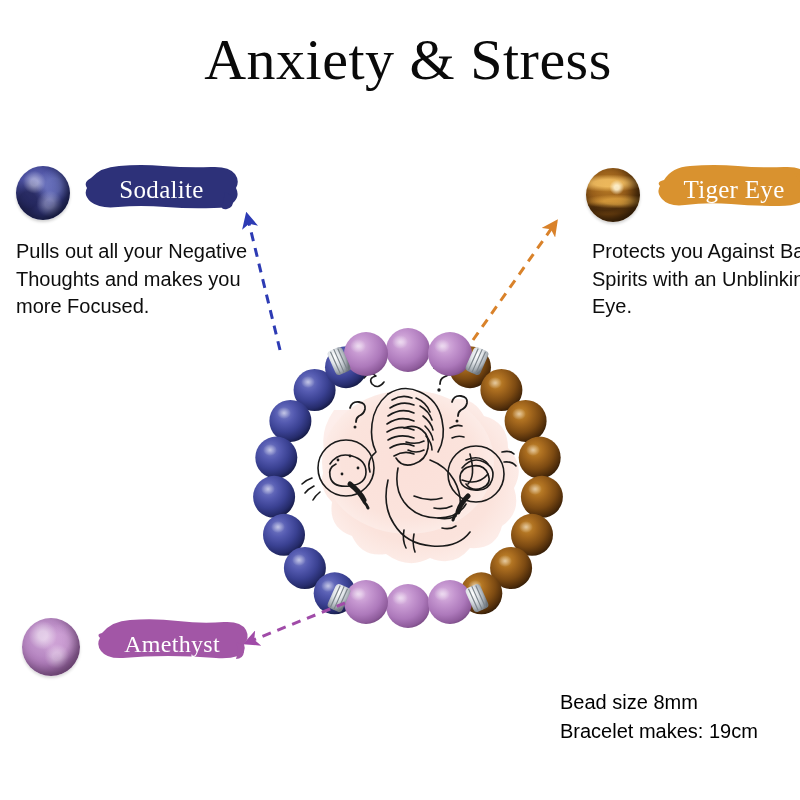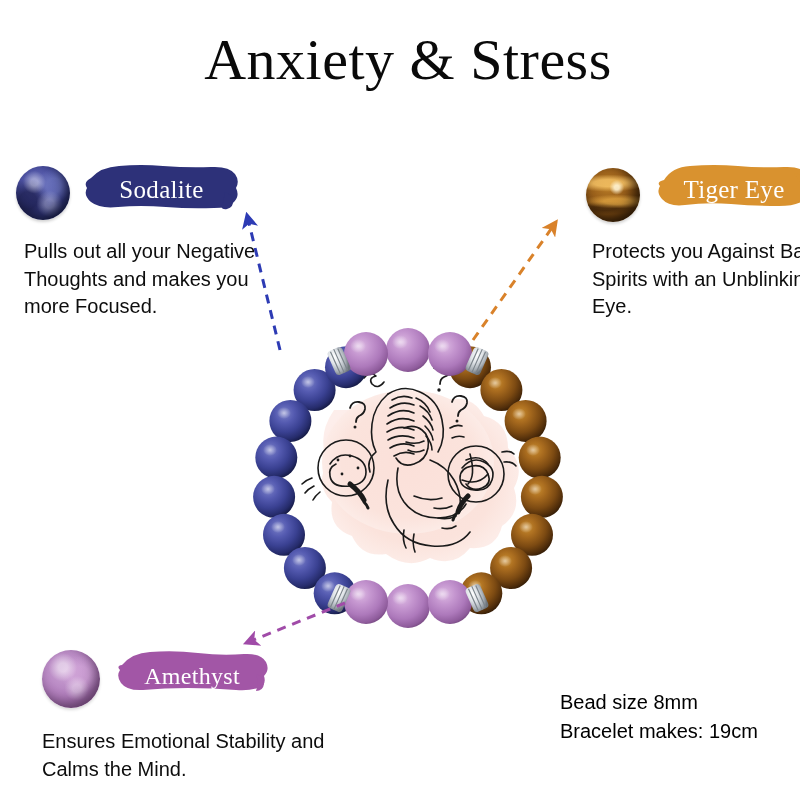--- a/index.html
+++ b/index.html
@@ -36,21 +36,21 @@
     color: #0a0a0a;
     line-height: 1.1;
     white-space: nowrap;
     padding-left: 8px;
   }
 
   
   .gem-group { position: absolute; }
   #group-sodalite { left: 16px;  top: 162px; width: 300px; }
   #group-tigereye { left: 554px; top: 162px; width: 246px; margin-left: 32px; }
-  #group-amethyst { left: 22px;  top: 648px; width: 300px; margin-left: 20px; }
+  #group-amethyst { left: 22px;  top: 616px; width: 300px; }
 
   .gem-head {
     position: relative;
     height: 62px;
   }
 
   
   .bead-swatch {
     position: absolute;
     top: 4px;
@@ -120,21 +120,21 @@
   #group-amethyst .banner-text { font-size: 24px; }
 
   
   .gem-desc {
     position: absolute;
     font-size: 20px;
     line-height: 1.38;
     color: #0d0d0d;
     white-space: pre-line;
   }
-  #group-sodalite .gem-desc { left: 8px;  top: 76px; width: 250px; }
+  #group-sodalite .gem-desc { left: 0;  top: 76px; width: 250px; }
   #group-tigereye .gem-desc { left: 6px;  top: 76px; width: 246px; }
   #group-amethyst .gem-desc { left: 0px;  top: 80px; width: 290px; }
 
   
   .specs {
     position: absolute;
     left: 560px;
     top: 688px;
     font-size: 20px;
     line-height: 1.45;
@@ -407,21 +407,20 @@
       <div class="banner">
         <svg width="156" height="58" viewBox="0 0 156 58" xmlns="http://www.w3.org/2000/svg" aria-hidden="true">
           <path d="M8,17 q10,-12 28,-13 q24,-2 48,1 q24,3 46,1 q17,-1 22,8 q4,8 -2,14
                    q3,9 -6,12 q-9,3 -22,2 q-24,-2 -48,-2 q-24,0 -45,2 q-16,1 -22,-7
                    q-5,-7 -1,-13 q-4,-4 2,-5 Z" fill="#a256a6"></path>
           <path d="M142,26 q9,3 8,10 q-1,7 -8,7 q3,-8 0,-17 Z" fill="#a256a6"></path>
         </svg>
         <div class="banner-text">Amethyst</div>
       </div>
     </div>
-    <div class="gem-desc">Ensures Emotional Stability and Calms the Mind.</div>
   </div>
 
   <div class="specs">
     <div>Bead size 8mm</div>
     <div>Bracelet makes: 19cm</div>
   </div>
 
 </div>
 
 </body></html>

